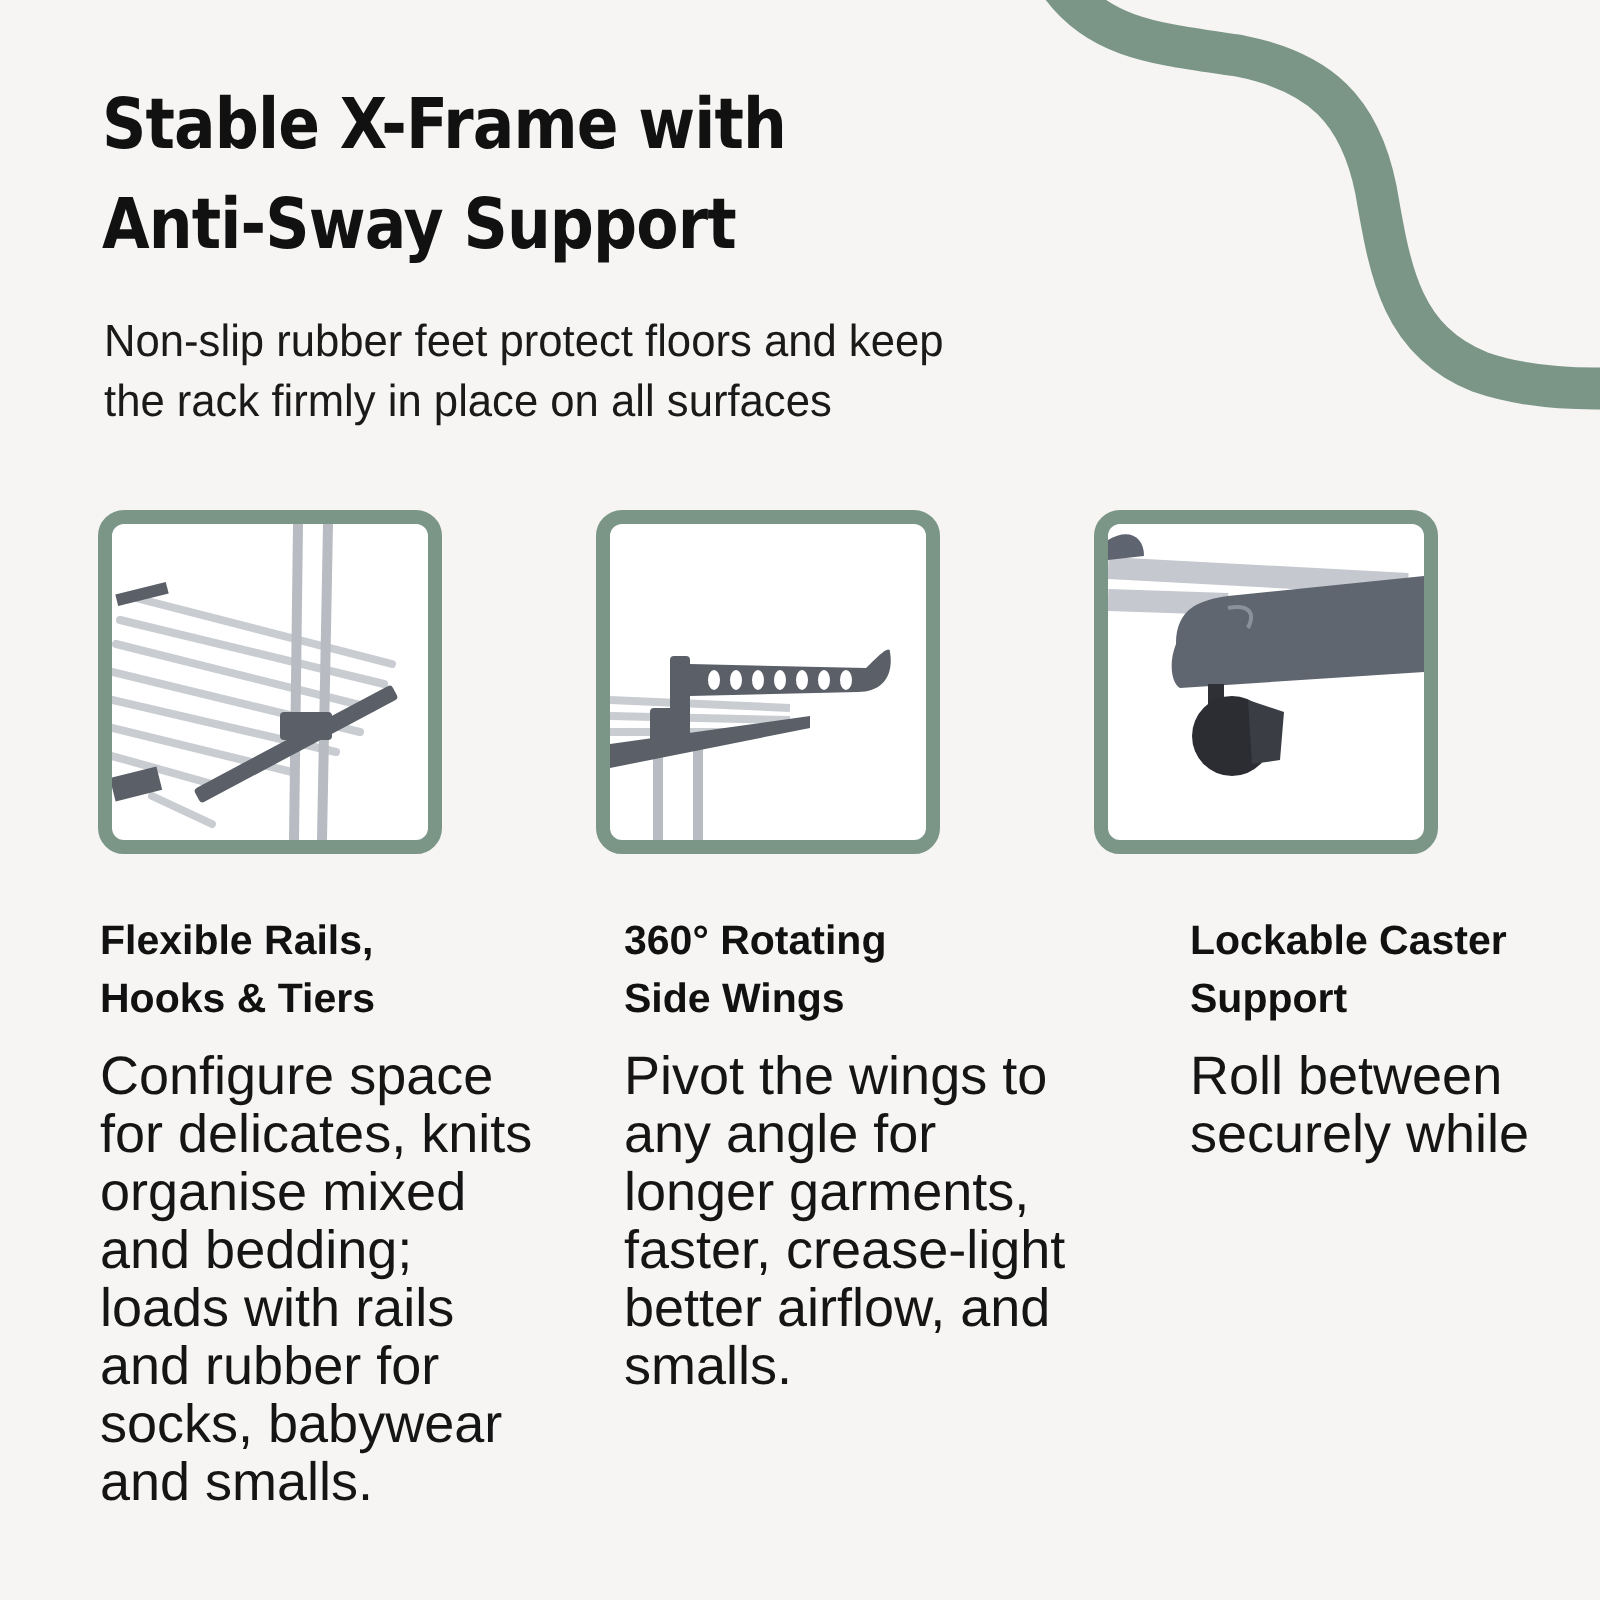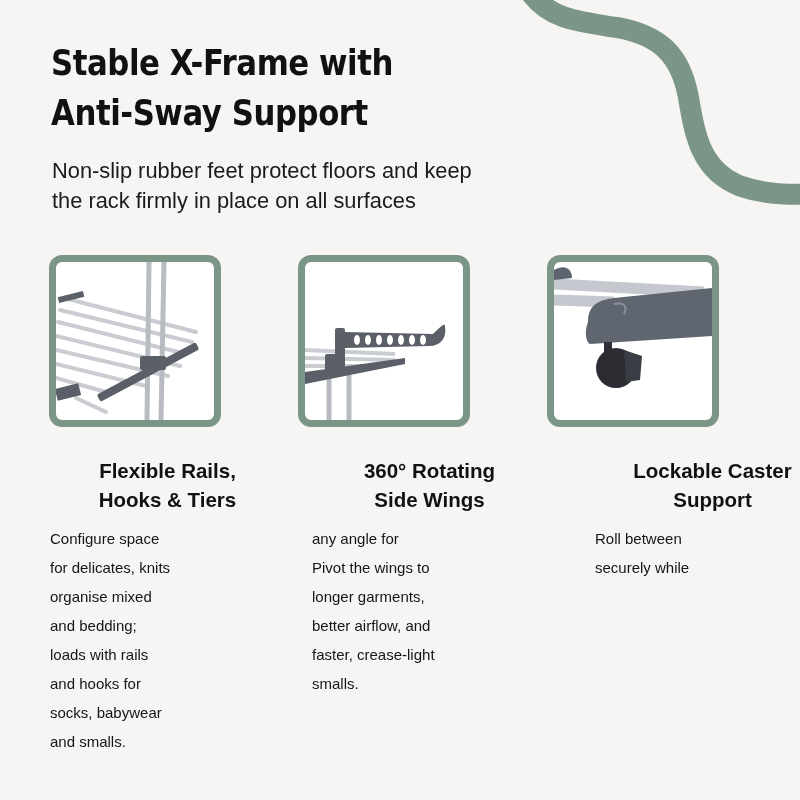--- a/index.html
+++ b/index.html
@@ -22,24 +22,24 @@
     font-size: 22.5px; line-height: 30px; color: #1a1a1a;
     white-space: nowrap; transform: scaleX(0.97); transform-origin: left top;
   }
   .card {
     position: absolute; top: 255px; width: 158px; height: 158px;
     border: 7px solid #7b9687; border-radius: 13px; background: #fff; overflow: hidden;
   }
   .card svg { width: 158px; height: 158px; display: block; }
   .feature { position: absolute; top: 456px; width: 235px; }
   .feature h3 {
-    margin: 0; font-weight: bold; font-size: 20.5px; line-height: 29px; color: #111; text-align: center;
+    margin: 0; font-weight: bold; font-size: 20.5px; line-height: 29px; color: #111;
   }
   .feature p {
-    margin: 10px 0 0 0; font-size: 15px; line-height: 29px; color: #151515;
+    margin: 10px 0 0 0; font-size: 27px; line-height: 29px; color: #151515;
   }
   .line { display: block; white-space: nowrap; }
 </style>
 </head>
 <body>
 
 <svg class="wave" viewBox="0 0 800 220">
   <path d="M530 -8 C 550 20, 580 22, 620 28 C 660 36, 680 55, 688 95 C 695 135, 700 170, 740 186 C 760 193, 785 195, 810 194" fill="none" stroke="#7b9687" stroke-width="21" stroke-linecap="butt"></path>
 </svg>
 
@@ -126,37 +126,37 @@
   <h3>
     <span class="line">Flexible Rails,</span>
     <span class="line">Hooks &amp; Tiers</span>
   </h3>
   <p>
     <span class="line">Configure space</span>
     <span class="line">for delicates, knits</span>
     <span class="line">organise mixed</span>
     <span class="line">and bedding;</span>
     <span class="line">loads with rails</span>
-    <span class="line">and hooks for</span>
+    <span class="line">and rubber for</span>
     <span class="line">socks, babywear</span>
     <span class="line">and smalls.</span>
   </p>
 </div>
 
 <div class="feature" style="left:312px;">
   <h3>
     <span class="line">360° Rotating</span>
     <span class="line">Side Wings</span>
   </h3>
   <p>
+    <span class="line">Pivot the wings to</span>
     <span class="line">any angle for</span>
-    <span class="line">Pivot the wings to</span>
     <span class="line">longer garments,</span>
+    <span class="line">faster, crease-light</span>
     <span class="line">better airflow, and</span>
-    <span class="line">faster, crease-light</span>
     <span class="line">smalls.</span>
   </p>
 </div>
 
 <div class="feature" style="left:555px;margin-left:40px;">
   <h3>
     <span class="line">Lockable Caster</span>
     <span class="line">Support</span>
   </h3>
   <p>

